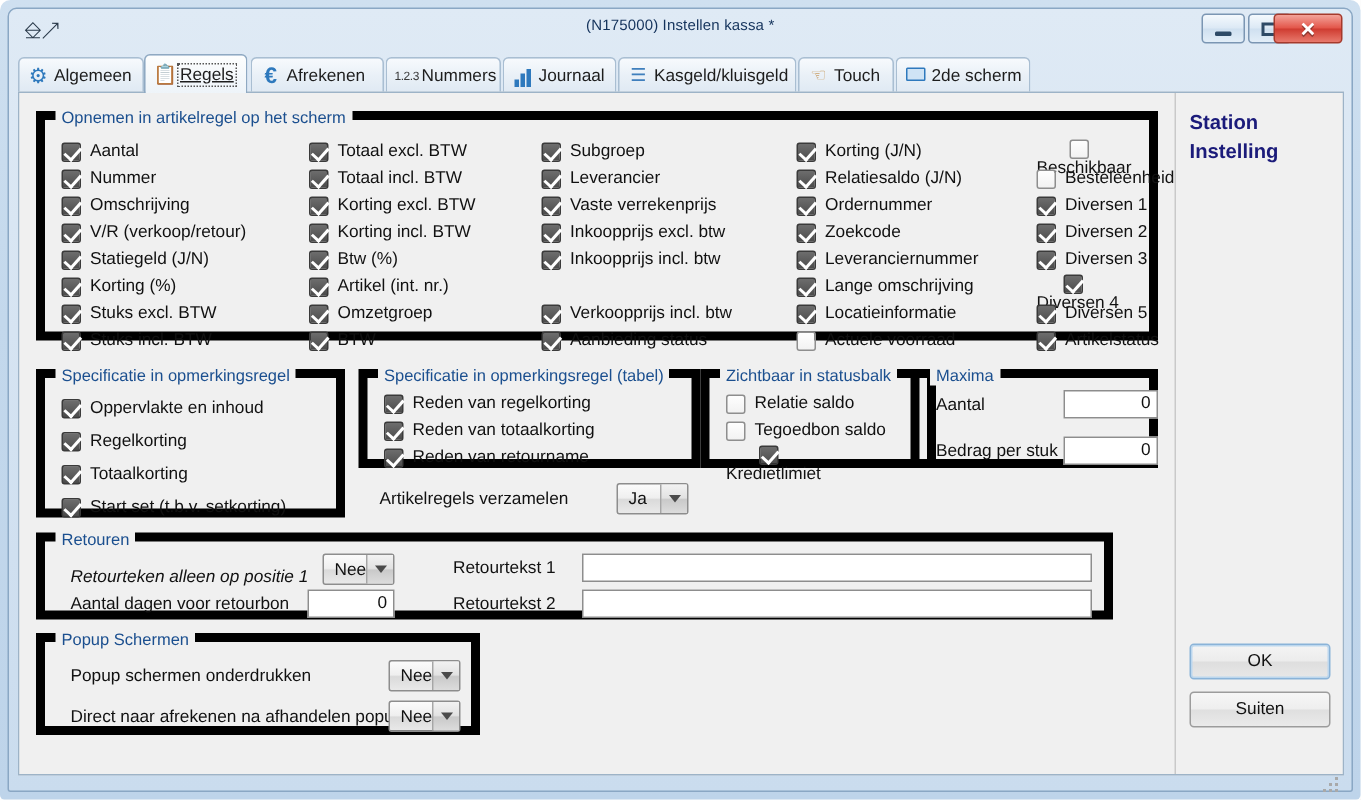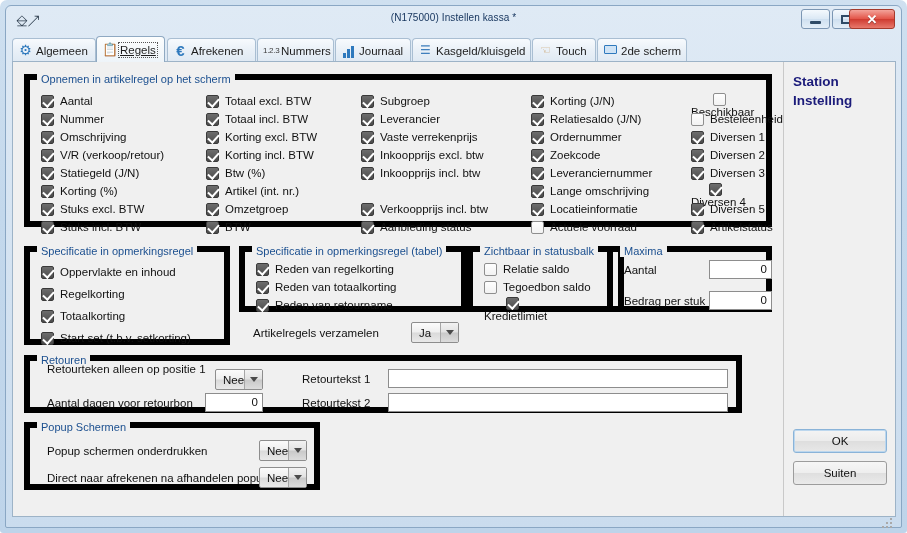--- a/index.html
+++ b/index.html
@@ -597,21 +597,21 @@
         <div class="grp" style="left:594px;top:184px;width:165px;height:66px;">
           <span class="legend">Maxima</span>
           <div class="lbl" style="left:11px;top:10px;">Aantal</div>
           <div class="txtfield" style="left:96px;top:8px;width:63px;">0</div>
           <div class="lbl" style="left:11px;top:41px;">Bedrag per stuk</div>
           <div class="txtfield" style="left:96px;top:39px;width:63px;">0</div>
         </div>
 
         <div class="grp" style="left:11px;top:293px;width:718px;height:58px;">
           <span class="legend">Retouren</span>
-          <div class="lbl" style="left:17px;top:0;">Retourteken alleen op positie 1</div>
+          <div class="lbl" style="left:17px;top:16px;font-style:italic;">Retourteken alleen op positie 1</div>
           <div class="combo" style="left:185px;top:8px;width:48px;">
             <span class="cval">Nee</span>
             <span class="carrow"></span>
           </div>
           <div class="lbl" style="left:17px;top:34px;">Aantal dagen voor retourbon</div>
           <div class="txtfield" style="left:175px;top:32px;width:58px;">0</div>
 
           <div class="lbl" style="left:272px;top:10px;">Retourtekst 1</div>
           <div class="txtfield left" style="left:358px;top:8px;width:340px;"></div>
           <div class="lbl" style="left:272px;top:34px;">Retourtekst 2</div>

